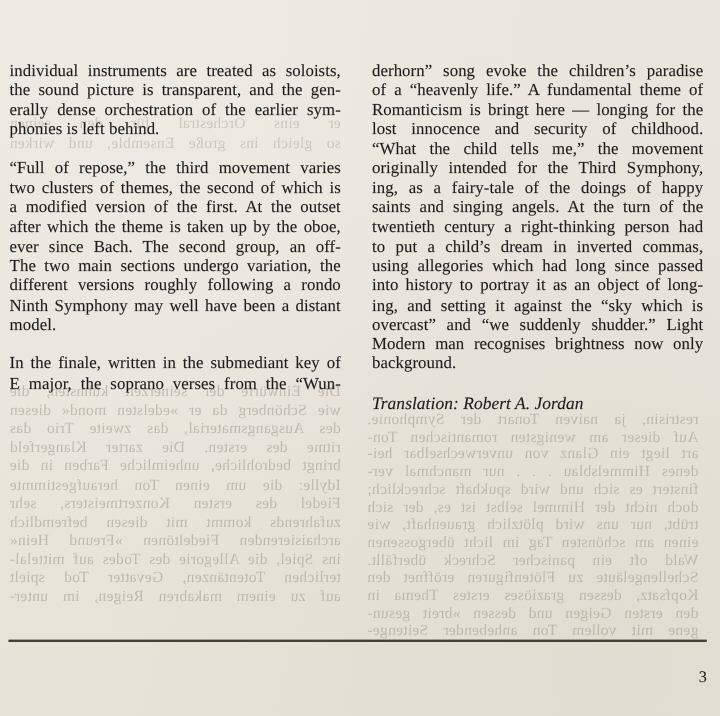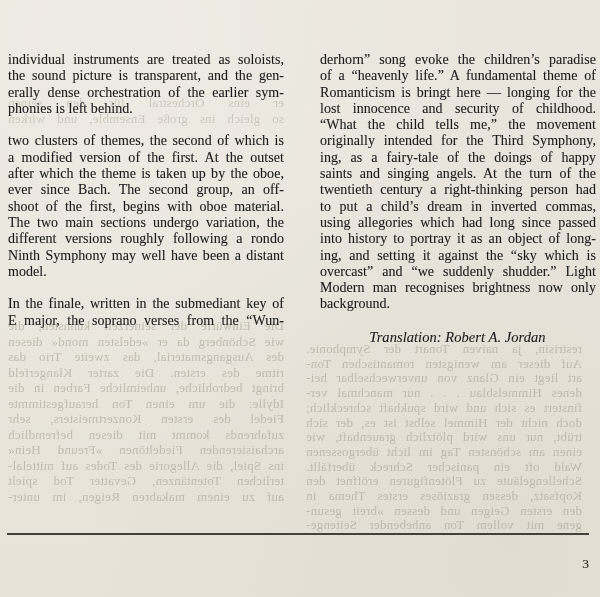--- a/index.html
+++ b/index.html
@@ -23,33 +23,33 @@
       linear-gradient(180deg,#eae6dd 0%,#e9e5dc 45%,#e7e3d8 100%);
     color:var(--ink);
   }
   .col{
     position:absolute;top:52px;width:276px;
     font-size:14px;line-height:var(--lh);
     letter-spacing:0.05px;
     -webkit-text-stroke:0.22px rgba(28,28,28,0.45);
   }
   .col-left{left:8px;}
-  .col-right{left:320px;}
+  .col-right{left:310px;}
   .para{margin:0 0 var(--lh) 0;}
   .para:last-child{margin-bottom:0;}
   .line{
     text-align:justify;
     text-align-last:justify;
     height:var(--lh);
     overflow:hidden;
   }
   .line.last{text-align-last:left;}
   .translation{
     margin-top:10px;
-    text-align:center;
+    text-align:left;
     font-style:italic;
     font-size:14.5px;
     padding-right:1px;
   }
   .ghost{
     position:absolute;
     transform:scaleX(-1);
     color:var(--showthrough);
     filter:blur(0.45px);
     letter-spacing:0.2px;
@@ -110,25 +110,25 @@
     </div>
 
   <div class="col col-left">
     <div class="para">
         <div class="line">individual instruments are treated as soloists,</div>
         <div class="line">the sound picture is transparent, and the gen-</div>
         <div class="line">erally dense orchestration of the earlier sym-</div>
         <div class="line last">phonies is left behind.</div>
       </div>
     <div class="para">
+        <div class="line">“Full of repose,” the third movement varies</div>
         <div class="line">two clusters of themes, the second of which is</div>
         <div class="line">a modified version of the first. At the outset</div>
         <div class="line">after which the theme is taken up by the oboe,</div>
         <div class="line">ever since Bach. The second group, an off-</div>
-        <div class="line">shoot of the first, begins with oboe material.</div>
         <div class="line">The two main sections undergo variation, the</div>
         <div class="line">different versions roughly following a rondo</div>
         <div class="line">Ninth Symphony may well have been a distant</div>
         <div class="line last">model.</div>
       </div>
     <div class="para">
         <div class="line">In the finale, written in the submediant key of</div>
         <div class="line">E major, the soprano verses from the “Wun-</div>
       </div>
   </div>

